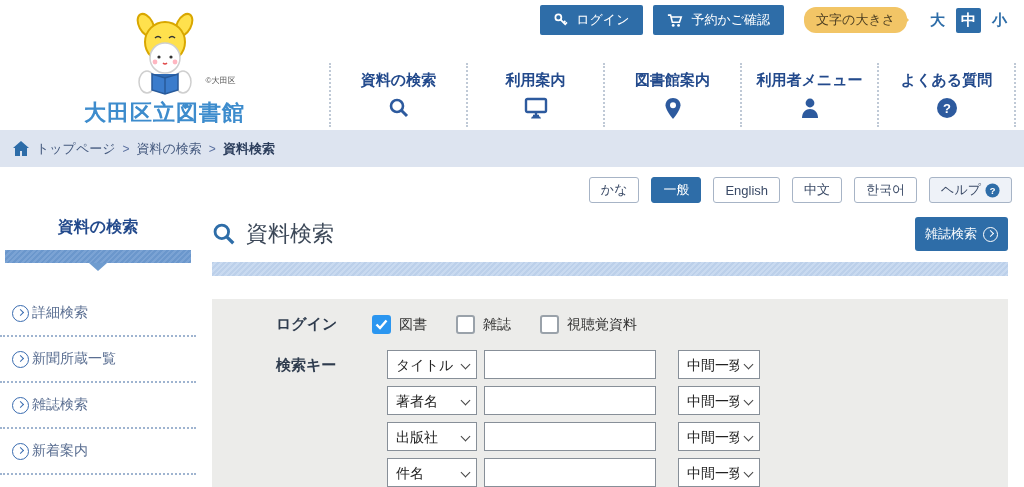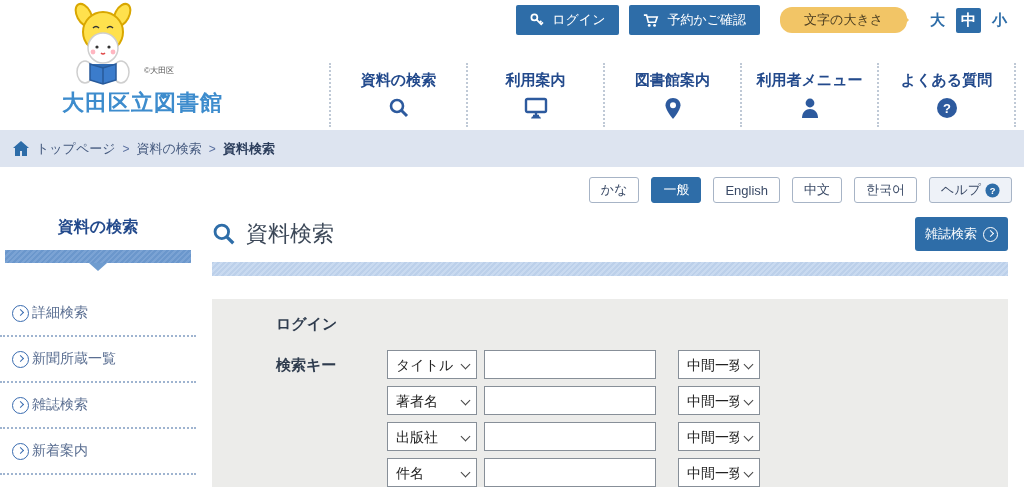--- a/index.html
+++ b/index.html
@@ -1,30 +1,30 @@
 <!DOCTYPE html>
 <html><head>
 <meta charset="utf-8">
 <style>
   * { margin:0; padding:0; box-sizing:border-box; }
   html,body { width:1024px; height:487px; overflow:hidden; background:#fff;
               font-family:"Liberation Sans","DejaVu Sans",sans-serif; }
 
   
   .header { position:relative; height:130px; background:#fff; }
-  .logo { position:absolute; left:62px; top:2px; width:205px; cursor:pointer; }
+  .logo { position:absolute; left:62px; top:12px; width:205px; text-align:center; cursor:pointer; }
   .mascot-wrap { position:relative; display:inline-block; }
   .copyright { position:absolute; right:-30px; bottom:14px; font-size:8px; color:#555; }
   .logo-title { font-size:22px; font-weight:bold; color:#3d8ccd; letter-spacing:1px; margin-top:-2px; }
 
   .top-actions { position:absolute; top:5px; right:12px; display:flex; align-items:center; gap:10px; }
   .btn-primary { background:#2e6da8; color:#fff; font-size:13px; padding:6px 14px; border:none;
                  border-radius:2px; display:flex; align-items:center; gap:8px; cursor:pointer; }
   .size-badge { position:relative; background:#f2c566; color:#4a3c20; font-size:13px;
-                padding:4px 24px; border-radius:12px; margin-left:10px; }
+                padding:4px 12px; border-radius:12px; margin-left:10px; }
   .size-badge::after { content:""; position:absolute; right:-7px; top:8px; border:5px solid transparent;
                        border-left-color:#f2c566; }
   .size-btns { display:flex; align-items:center; gap:6px; margin-left:8px; }
   .size-btn { font-size:15px; font-weight:bold; color:#2e6da8; background:none; border:none;
               padding:3px 5px; cursor:pointer; }
   .size-btn.selected { background:#2e6da8; color:#fff; border-radius:2px; }
 
   .nav { position:absolute; right:8px; bottom:3px; display:flex; border-right:2px dotted #bfc9d6; }
   .nav-item { width:137px; text-align:center; border-left:2px dotted #bfc9d6; padding:8px 0 6px;
               cursor:pointer; }
@@ -270,20 +270,38 @@
         <span>雑誌検索</span>
         <span class="wcircle-chev"></span>
       </button>
     </div>
     <div class="title-bar"></div>
 
     <div class="form-panel">
 
       <div class="target-row">
         <span class="form-label">ログイン</span>
+        <div class="cb-group">
+          <span class="cb-item">
+            <span class="checkbox checked">
+              <svg width="13" height="11" viewBox="0 0 13 11">
+                  <path d="M1.5 5.5 L5 9 L11.5 1.5" fill="none" stroke="#fff" stroke-width="2.4"></path>
+                </svg>
+            </span>
+            <span class="cb-label">図書</span>
+          </span>
+          <span class="cb-item">
+            <span class="checkbox"></span>
+            <span class="cb-label">雑誌</span>
+          </span>
+          <span class="cb-item">
+            <span class="checkbox"></span>
+            <span class="cb-label">視聴覚資料</span>
+          </span>
+        </div>
       </div>
 
       <div class="key-section">
         <span class="form-label key-label">検索キー</span>
         <div class="rows-col">
 
           <div class="krow">
             <span class="select-wrap"><select class="field-select"><option>タイトル</option></select></span>
             <input class="text-input" value="" style="">
             <span class="select-wrap"><select class="match-select"><option>中間一致</option></select></span>

